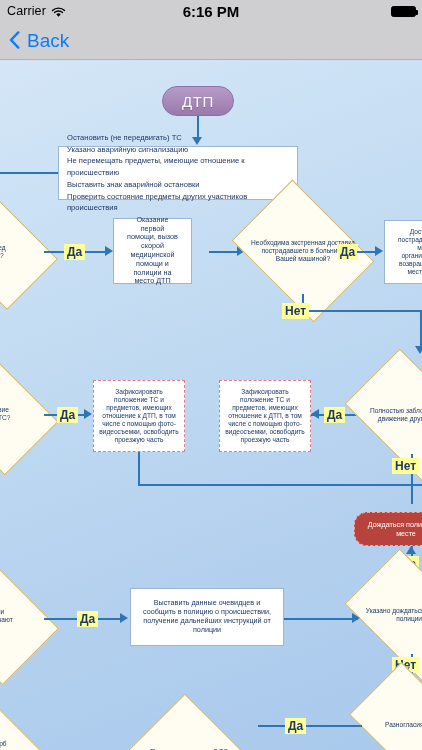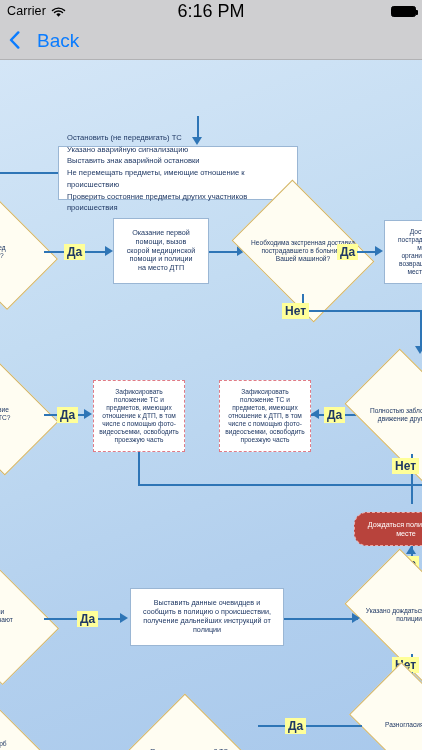--- a/index.html
+++ b/index.html
@@ -16,41 +16,41 @@
     position: absolute; top: 0; left: 0; width: 422px; height: 22px;
     background: #cfcfd1;
     display: flex; align-items: center;
     font-size: 12.5px; color: #000;
   }
   .sb-left { position: absolute; left: 7px; display: flex; align-items: center; gap: 5px; justify-content: center; }
   .sb-carrier { font-size: 12.5px; letter-spacing: .1px; }
   .wifi-ico { display: inline-block; width: 15px; height: 11px; position: relative; top: 1px; }
   .sb-center {
     position: absolute; left: 0; width: 422px; text-align: center;
-    font-size: 18px; font-weight: normal;
+    font-size: 15px; font-weight: bold;
   }
   .sb-right { position: absolute; right: 6px; display: flex; align-items: center; }
   .batt {
     width: 25px; height: 11px; border: 1px solid #000; border-radius: 2.5px;
     background: #000; position: relative;
   }
   .batt::after {
     content: ""; position: absolute; right: -3px; top: 3px;
     width: 2px; height: 5px; background: #000; border-radius: 0 1px 1px 0;
   }
 
   
   .navbar {
     position: absolute; top: 22px; left: 0; width: 422px; height: 38px;
     background: #cfcfd1;
     border-bottom: 1px solid #b2b2b4;
     display: flex; align-items: center;
   }
   .backbtn {
-    display: flex; align-items: center; gap: 17px;
+    display: flex; align-items: center; gap: 7px;
     margin-left: 9px; color: #0a7cff; font-size: 19px; cursor: pointer;
   }
   .chev {
     width: 11px; height: 18px; position: relative; top: -1px;
   }
 
   
   .canvas {
     position: absolute; top: 60px; left: 0; width: 422px; height: 690px;
     background: linear-gradient(160deg, #d4e6f7 0%, #c3dcf2 35%, #b3d0ee 70%, #a9c9ec 100%);
@@ -165,49 +165,52 @@
         <svg viewBox="0 0 11 18" width="11" height="18">
           <path d="M9.3 1.4 L2 9 l7.3 7.6" stroke="#0a7cff" stroke-width="2.4" fill="none" stroke-linecap="round" stroke-linejoin="round"></path>
         </svg>
       </span>
       <span>Back</span>
     </div>
   </div>
 
   <div class="canvas">
 
+    <div class="node pill" style="left:162px; top:26px; width:72px; height:30px;">
+      <span>ДТП</span>
+    </div>
 
     <div class="ln lnv" style="left:197px; top:56px; height:23px;"></div>
     <div class="arrow down" style="left:192px; top:77px;"></div>
 
     <div class="node rbox left-align steps" style="left:58px; top:86px; width:240px; height:54px; padding-left:8px;">
       <div style="width:100%;">
         <div>Остановить (не передвигать) ТС</div>
         <div>Указано аварийную сигнализацию</div>
+        <div>Не перемещать предметы, имеющие отношение к происшествию</div>
         <div>Выставить знак аварийной остановки</div>
-        <div>Не перемещать предметы, имеющие отношение к происшествию</div>
         <div>Проверить состояние предметы других участников происшествия</div>
       </div>
     </div>
 
     <div class="ln lnh" style="left:0px; top:112px; width:58px;"></div>
 
     <div class="diamond" style="left:-46px; top:156px; width:92px; height:72px;">
       <div class="dshape"></div>
 
       <div class="dtext t75">
         <span style="display:block;">ред<br>о?</span>
       </div>
     </div>
     <div class="ln lnh" style="left:44px; top:191px; width:20px;"></div>
     <div class="lbl" style="left:64px; top:184px;">Да</div>
     <div class="ln lnh" style="left:85px; top:191px; width:22px;"></div>
     <div class="arrow right" style="left:105px; top:186px;"></div>
 
-    <div class="node rbox t8" style="left:113px; top:158px; width:96px; height:66px;">
+    <div class="node rbox t8" style="left:113px; top:158px; width:79px; height:66px;">
       <span>Оказание первой помощи, вызов скорой медицинской помощи и полиции на место ДТП</span>
     </div>
 
     <div class="ln lnh" style="left:209px; top:191px; width:30px;"></div>
     <div class="arrow right" style="left:237px; top:186px;"></div>
 
     <div class="diamond" style="left:245px; top:148px; width:116px; height:86px;">
       <div class="dshape"></div>
       <div class="dtext t75">Необходима экстренная доставка пострадавшего в больницу Вашей машиной?</div>
     </div>

